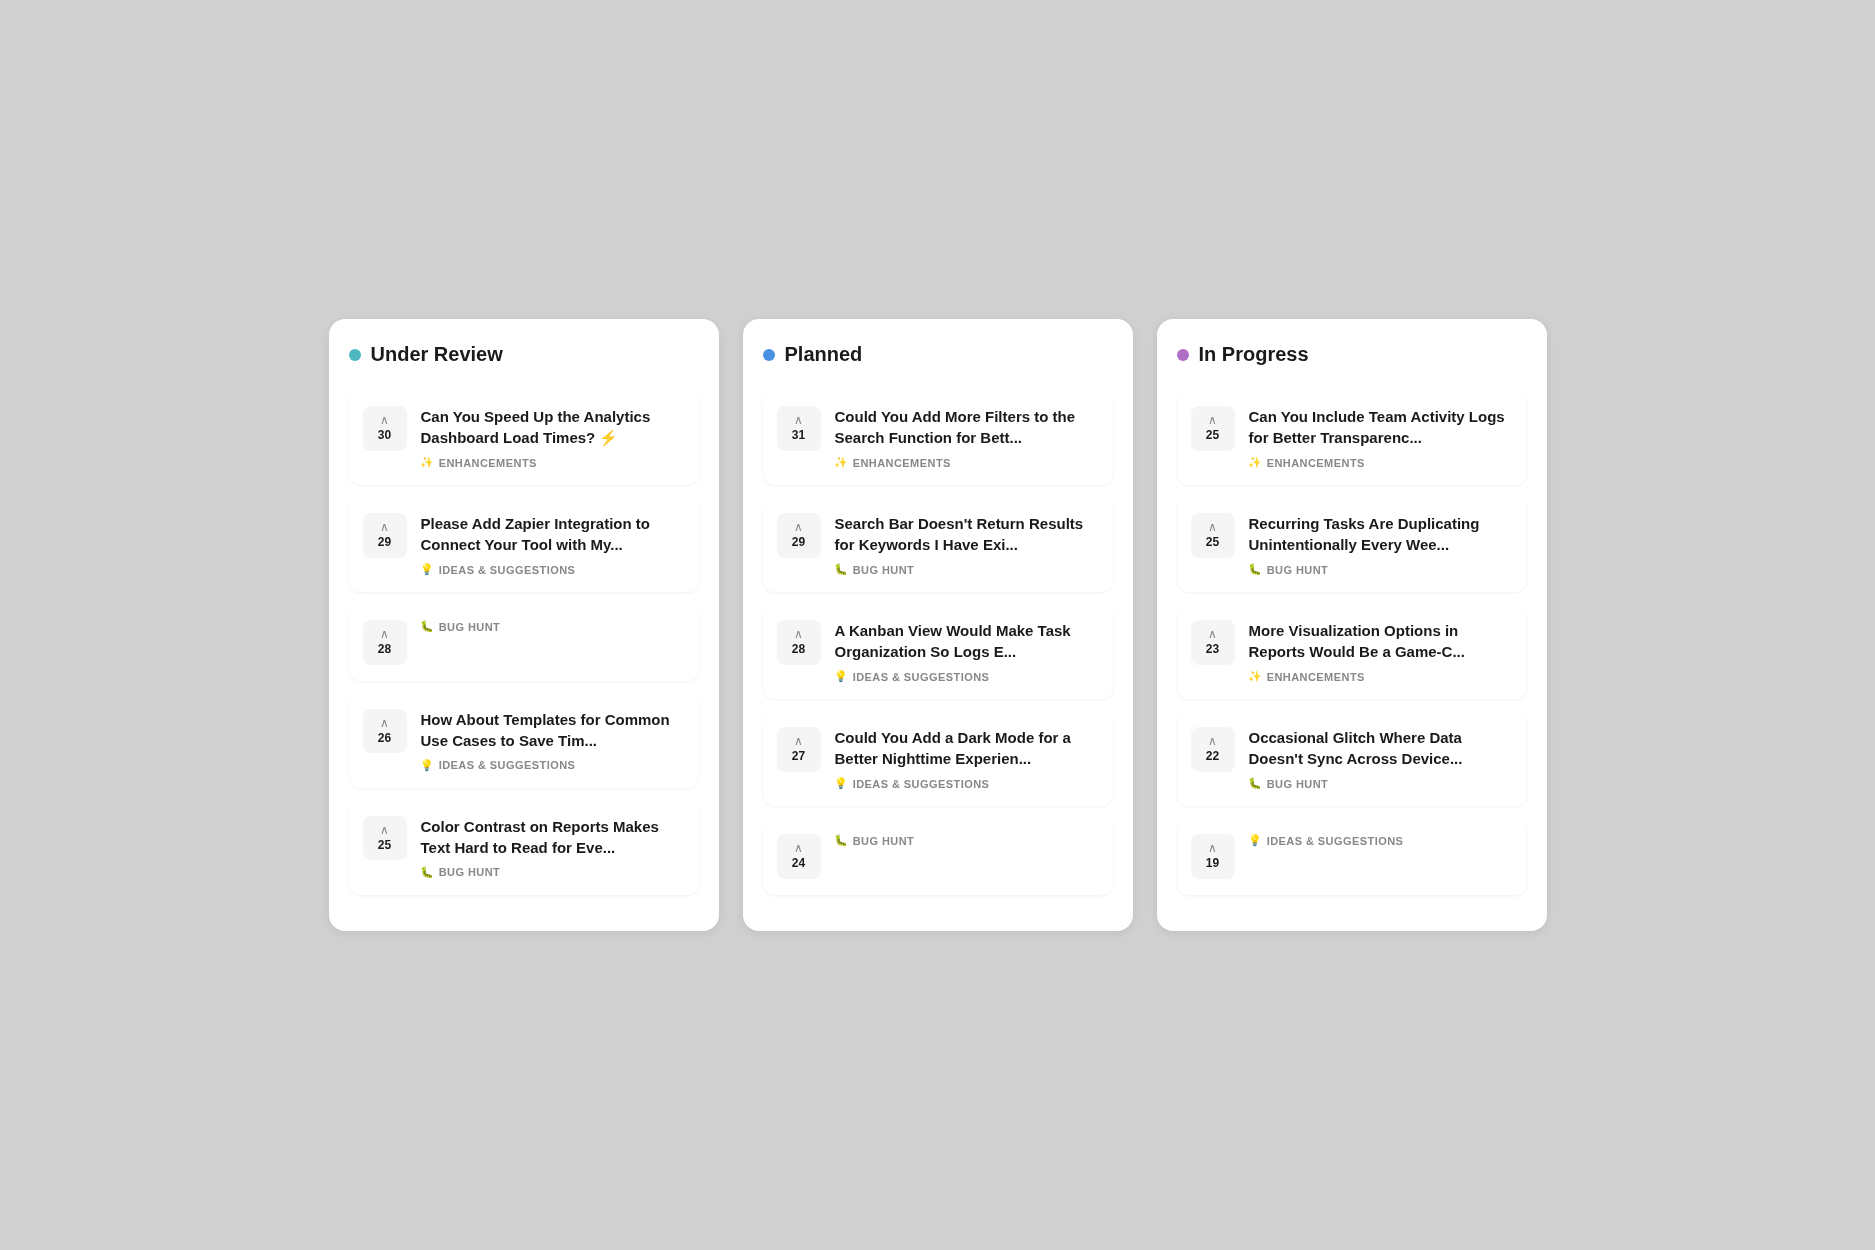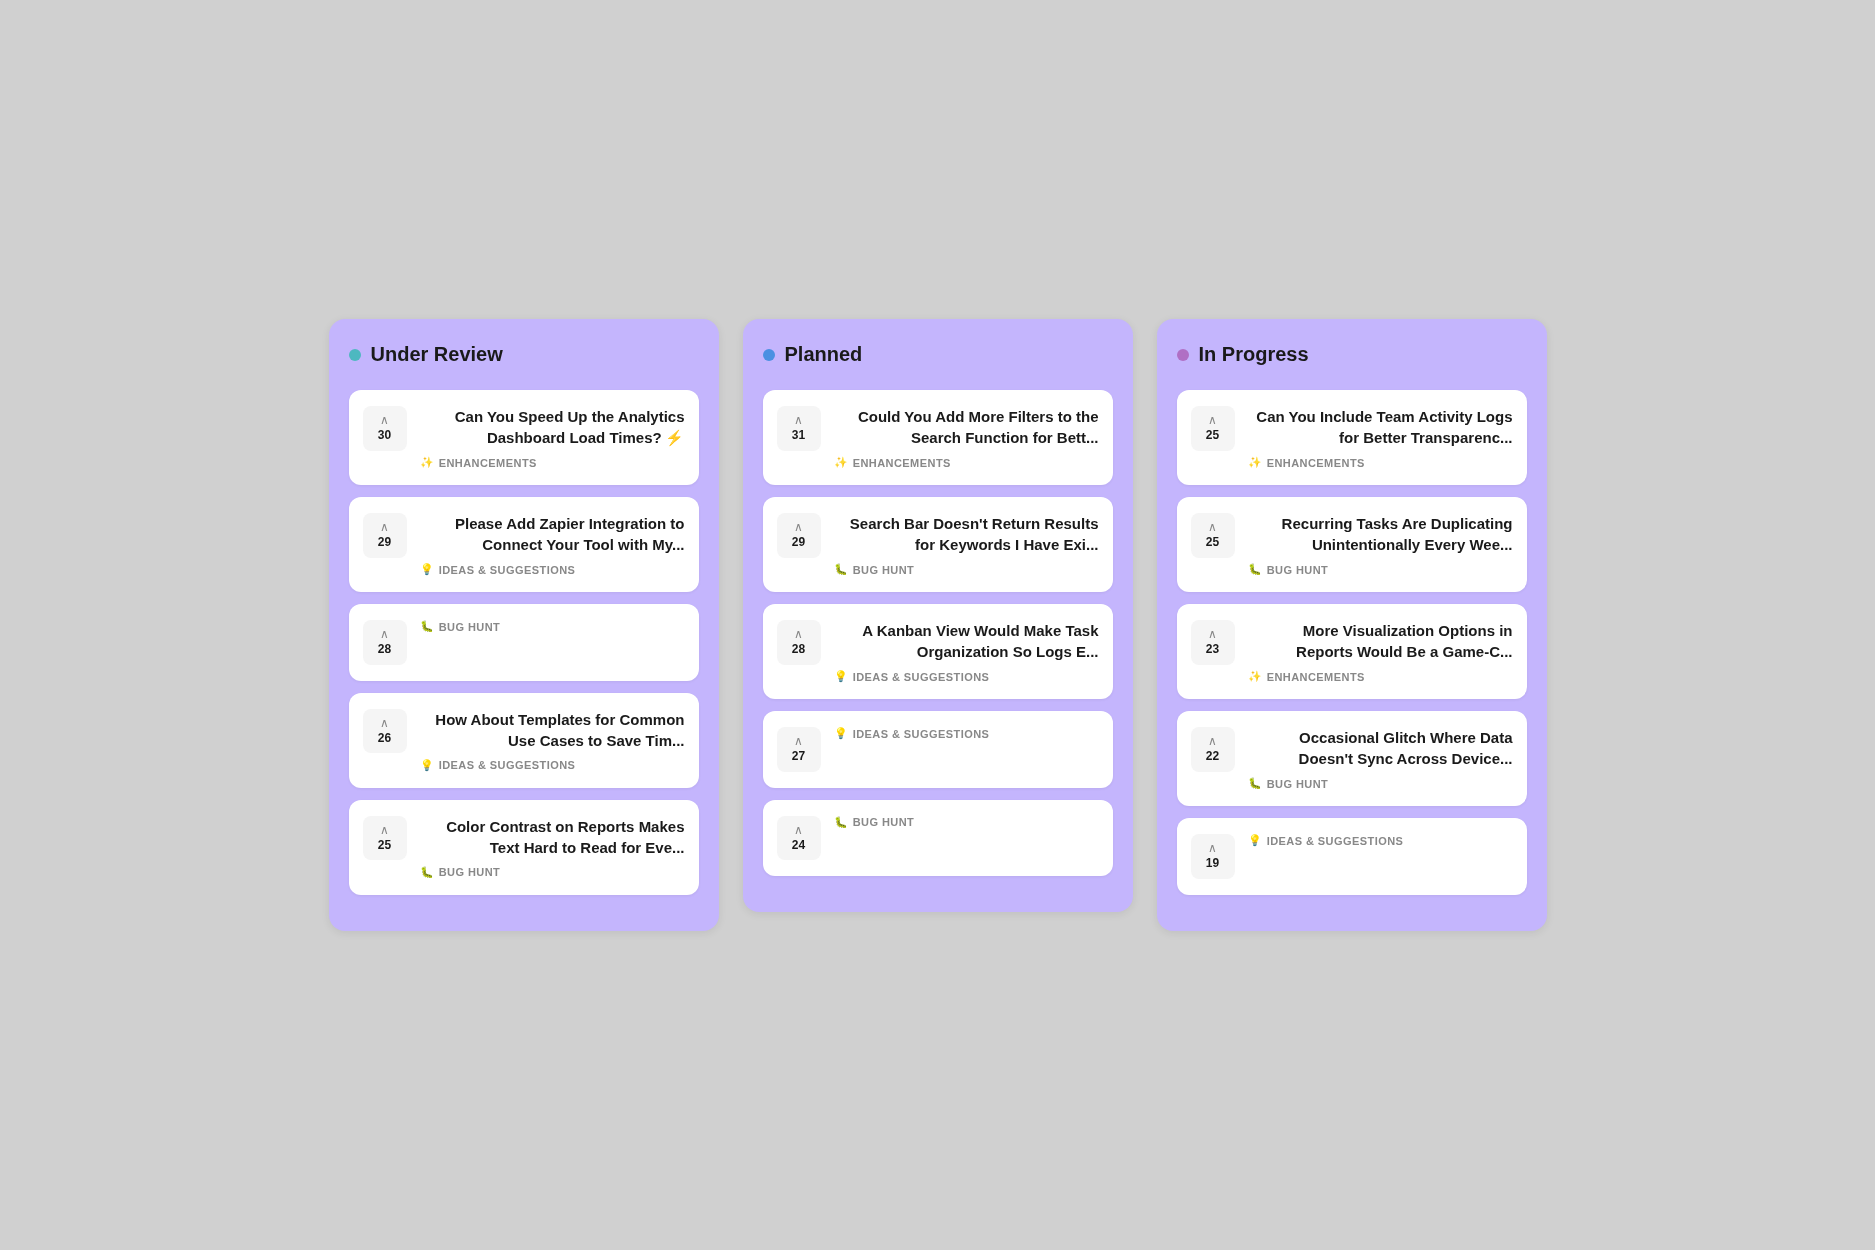--- a/index.html
+++ b/index.html
@@ -11,21 +11,21 @@
       align-items: center;
       min-height: 100vh;
       padding: 40px 20px;
     }
     .board {
       display: flex;
       gap: 24px;
       align-items: flex-start;
     }
     .column {
-      background: #c4b5fd;
+      background: #ffffff;
       border-radius: 16px;
       padding: 24px 20px;
       width: 390px;
       box-shadow: 0 2px 8px rgba(0,0,0,0.08);
     }
     .column-header {
       display: flex;
       align-items: center;
       gap: 10px;
       margin-bottom: 24px;
@@ -75,21 +75,20 @@
     .card-content {
       flex: 1;
       min-width: 0;
     }
     .card-title {
       font-size: 15px;
       font-weight: 600;
       color: #1a1a1a;
       line-height: 1.4;
       margin-bottom: 8px;
-      text-align: right;
     }
     .card-tag {
       font-size: 11px;
       font-weight: 700;
       letter-spacing: 0.04em;
       display: flex;
       align-items: center;
       gap: 4px;
     }
     .tag-enhancements { color: #888; }
@@ -213,20 +212,21 @@
             <span>IDEAS &amp; SUGGESTIONS</span>
           </div>
         </div>
       </div>
       <div class="card">
         <div class="vote-box">
           <div class="vote-arrow">∧</div>
           <div class="vote-count">27</div>
         </div>
         <div class="card-content">
+          <div class="card-title">Could You Add a Dark Mode for a Better Nighttime Experien...</div>
           <div class="card-tag tag-ideas">
             <span>💡</span>
             <span>IDEAS &amp; SUGGESTIONS</span>
           </div>
         </div>
       </div>
       <div class="card">
         <div class="vote-box">
           <div class="vote-arrow">∧</div>
           <div class="vote-count">24</div>

